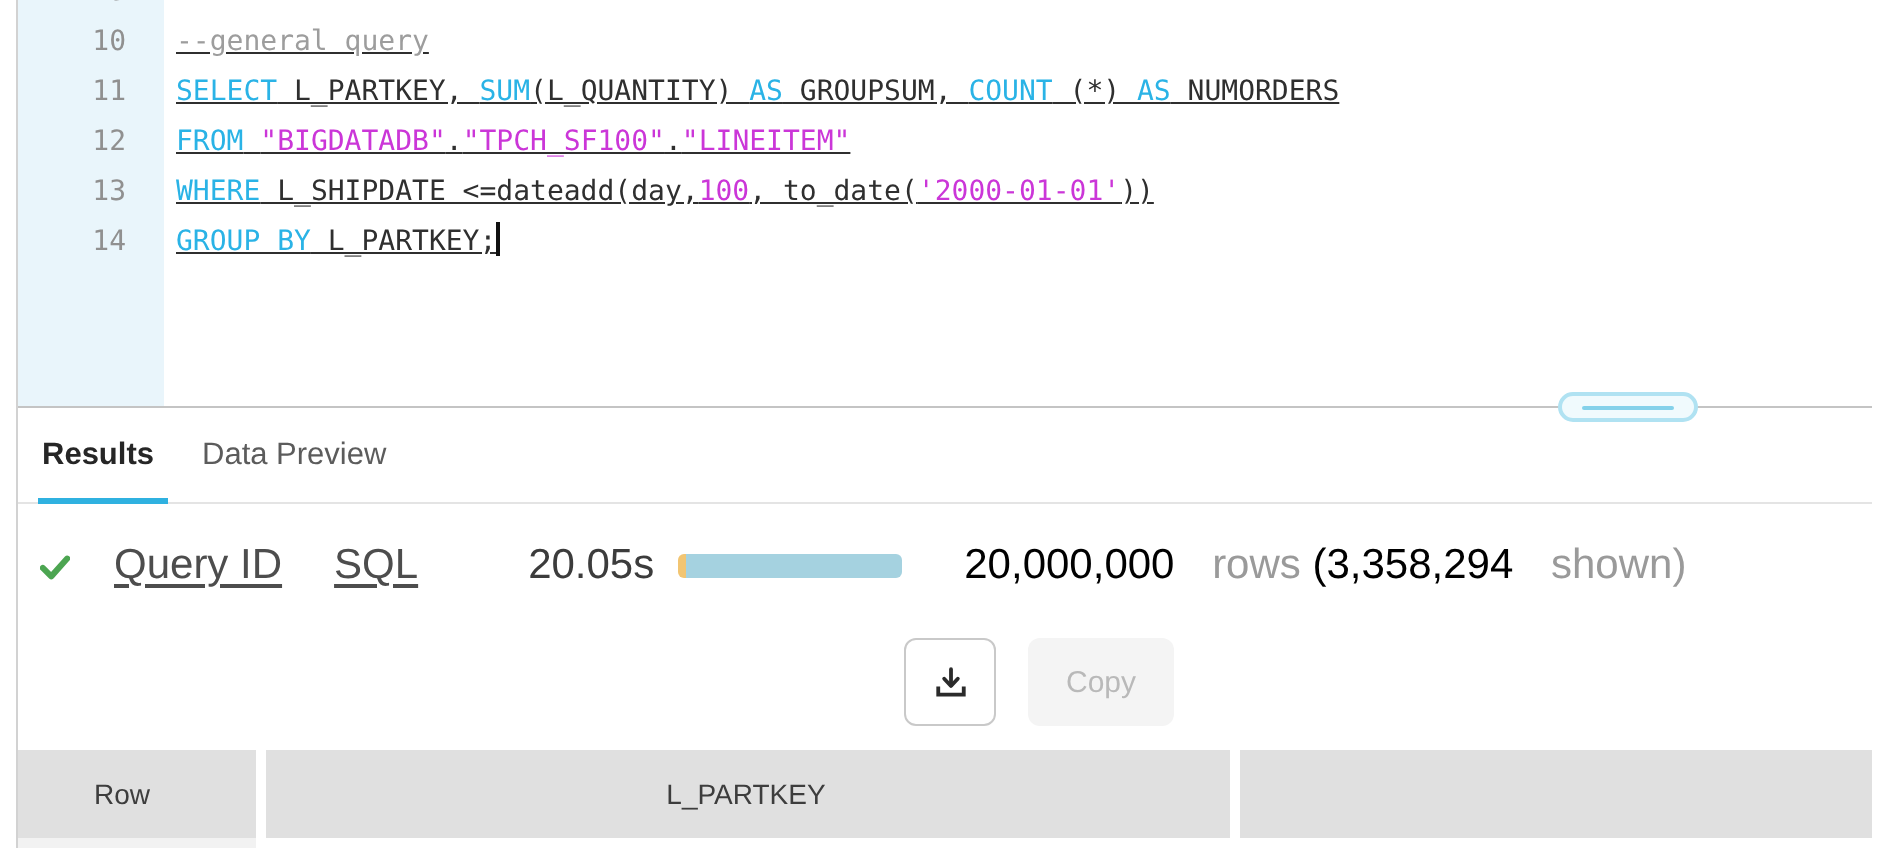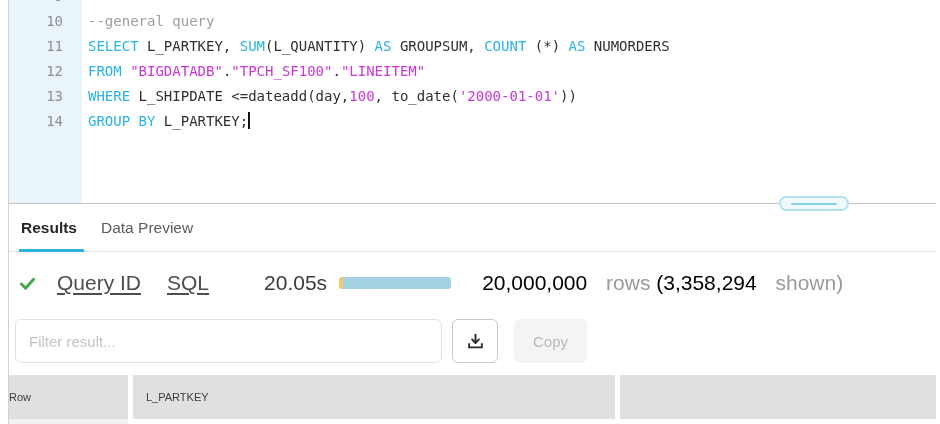--- a/index.html
+++ b/index.html
@@ -11,21 +11,21 @@
   .left-border { position:absolute; left:8px; top:0; width:1px; height:424px; background:#d2d2d2; }
 
   
   .editor { position:absolute; left:9px; top:0; right:0; height:203px; overflow:hidden; }
   .gutter-bg { position:absolute; left:0; top:0; width:73px; height:203px; background:#e9f5fb; }
   .code-lines { position:absolute; left:0; top:-16px; right:0;
                 font-family:"DejaVu Sans Mono","Liberation Mono",monospace;
                 font-size:14px; }
   .code-line { display:flex; height:25px; line-height:25px; white-space:pre; }
   .ln { width:54px; text-align:right; color:#909090; flex:0 0 54px; }
-  .code { margin-left:25px; color:#2f2f2f; }
+  .code { margin-left:25px; color:#2f2f2f;text-decoration:underline; }
   .t-kw { color:#2ab3e6; }
   .t-str { color:#cb36d8; }
   .t-num { color:#cb36d8; }
   .t-comment { color:#9d9d9d; }
   .t-plain { color:#2f2f2f; }
   .caret { display:inline-block; width:2px; height:17px; background:#111; vertical-align:-3px; }
 
   
   .pane-divider { position:absolute; left:9px; top:203px; right:0; height:1px; background:#c4c4c4; }
   .drag-handle { position:absolute; left:779px; top:196px; width:70px; height:15px;
@@ -61,22 +61,22 @@
   .filter-input::placeholder { color:#c4c4c4; }
   .download-btn { position:absolute; left:452px; top:319px; width:46px; height:44px;
                   background:#fff; border:1px solid #c9c9c9; border-radius:6px;
                   display:flex; align-items:center; justify-content:center; cursor:pointer; }
   .copy-btn { position:absolute; left:514px; top:319px; width:73px; height:44px;
               background:#f4f4f4; border:none; border-radius:6px; color:#b9b9b9;
               font-size:15px; font-family:"Liberation Sans",sans-serif; cursor:pointer; }
 
   
   .th { position:absolute; top:375px; height:44px; background:#e0e0e0;
-        line-height:44px; text-align:left; padding-right:15px;
-        font-size:11px; color:#3d3d3d; }
+        line-height:44px; text-align:center; padding-right:15px;
+        font-size:14px; color:#3d3d3d; }
   .th-row { left:9px; width:119px; }
   .th-partkey { left:133px; width:482px;padding-left:13px; }
   .th-col3 { left:620px; right:0; }
   .row-sliver { position:absolute; left:9px; top:419px; width:119px; height:5px; background:#f2f2f2; }
 </style>
 </head>
 <body>
 
 <div class="app">
 
@@ -112,21 +112,20 @@
     <span class="meta-link link-queryid">Query ID</span>
     <span class="meta-link link-sql">SQL</span>
     <span class="duration">20.05s</span>
     <div class="duration-bar">
       <div class="seg-compile"></div>
       <div class="seg-exec"></div>
     </div>
     <span class="rows-summary"><span class="txt-dark">20,000,000</span><span class="txt-gray"> rows </span><span class="txt-dark">(3,358,294</span><span class="txt-gray"> shown)</span></span>
   </div>
 
-  <input class="filter-input" type="text" placeholder="Filter result..." style="">
   <button class="download-btn">
     <svg width="17" height="17" viewBox="0 0 16 16">
       <path d="M8 1.5 V9" fill="none" stroke="#2b2b2b" stroke-width="1.8" stroke-linecap="round"></path>
       <path d="M4.8 6 L8 9.4 L11.2 6" fill="none" stroke="#2b2b2b" stroke-width="1.8" stroke-linecap="round" stroke-linejoin="round"></path>
       <path d="M2 10.5 V13.5 H14 V10.5" fill="none" stroke="#2b2b2b" stroke-width="1.8" stroke-linecap="square"></path>
     </svg>
   </button>
   <button class="copy-btn">Copy</button>
 
   <div class="th th-row">Row</div>

